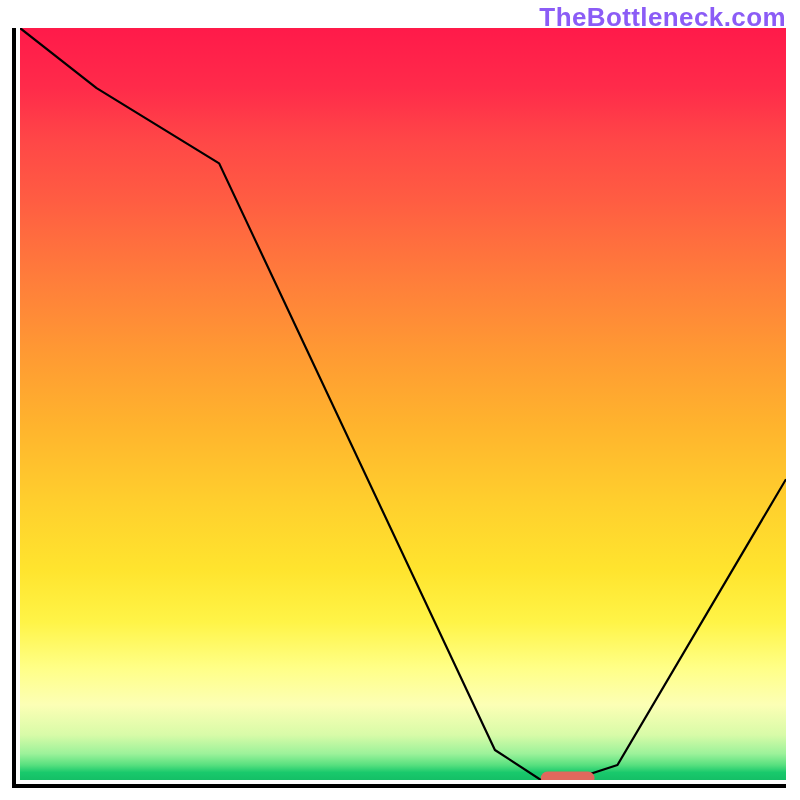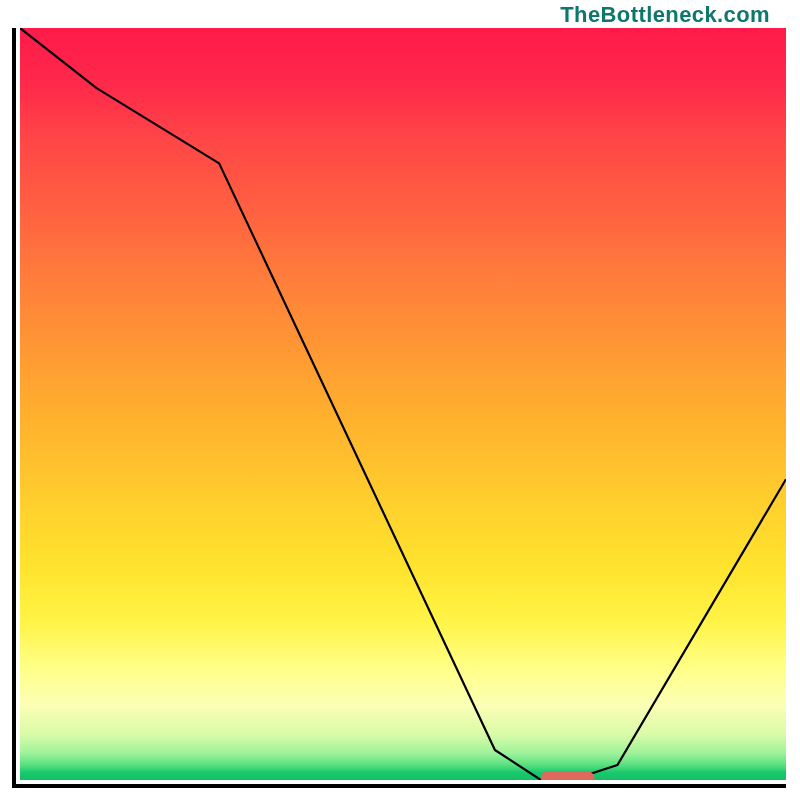--- a/index.html
+++ b/index.html
@@ -7,23 +7,23 @@
     padding: 0;
     width: 800px;
     height: 800px;
     background: #ffffff;
     position: relative;
     font-family: Arial, sans-serif;
   }
   .attribution {
     position: absolute;
     top: 2px;
-    right: 30px;
-    color: #0f766e;
-    font-size: 22px;
+    right: 14px;
+    color: #8b5cf6;
+    font-size: 26px;
     font-weight: bold;
     letter-spacing: 0.4px;
   }
   .plot-box {
     position: absolute;
     left: 12px;
     top: 28px;
     width: 774px;
     height: 760px;
     border-left: 4px solid #000;

